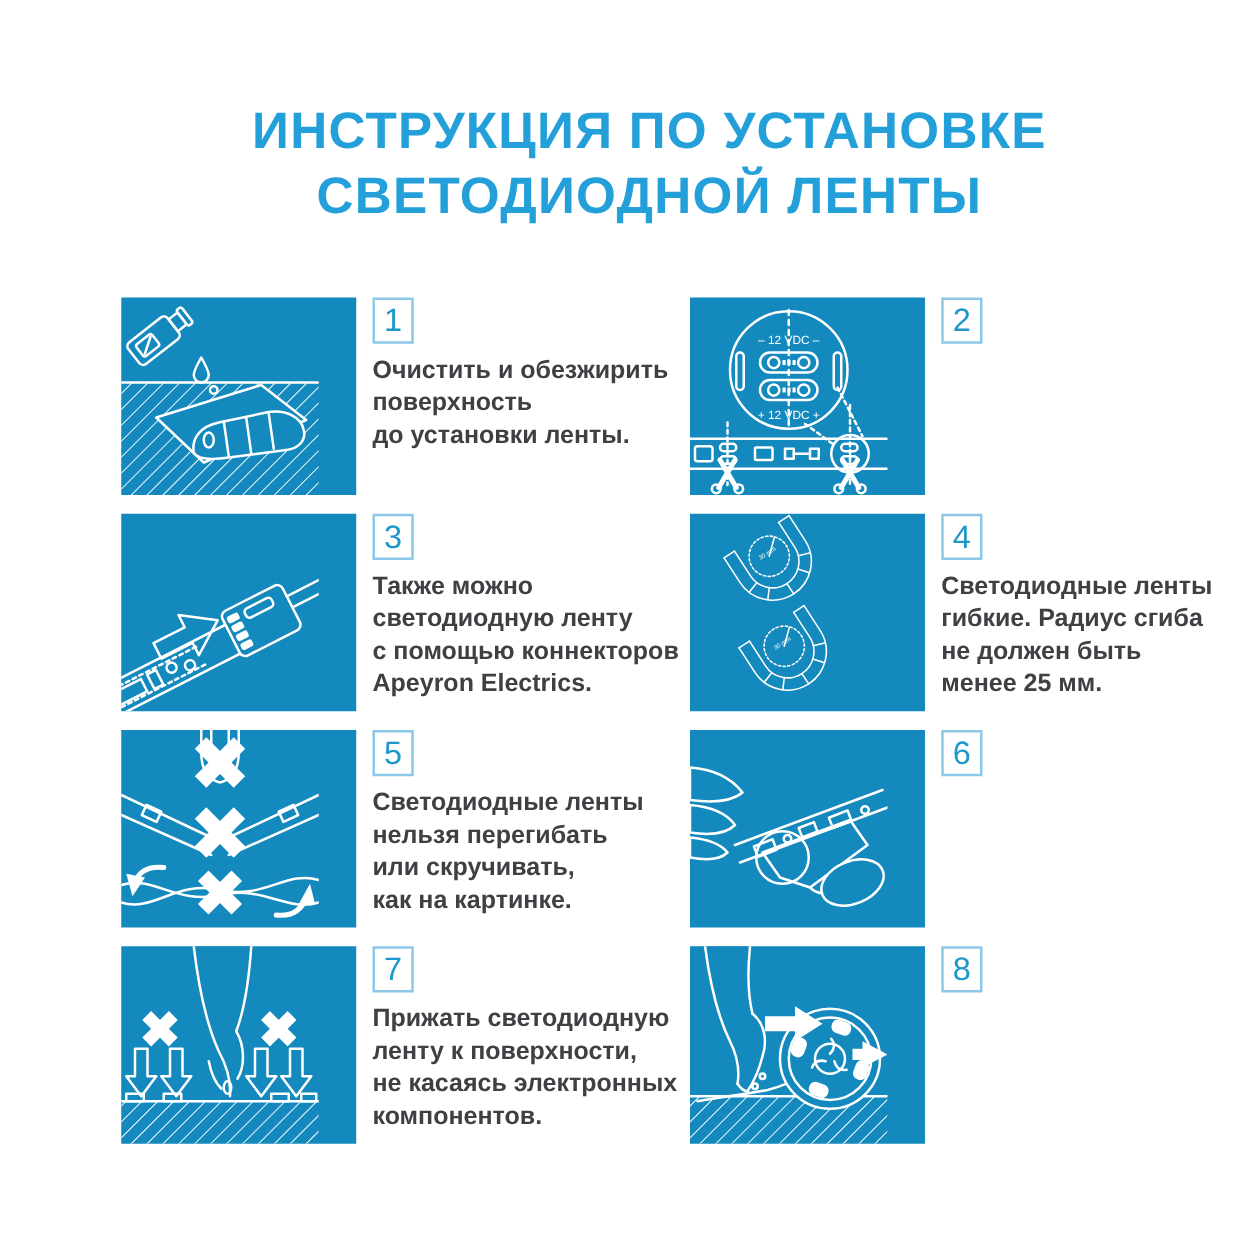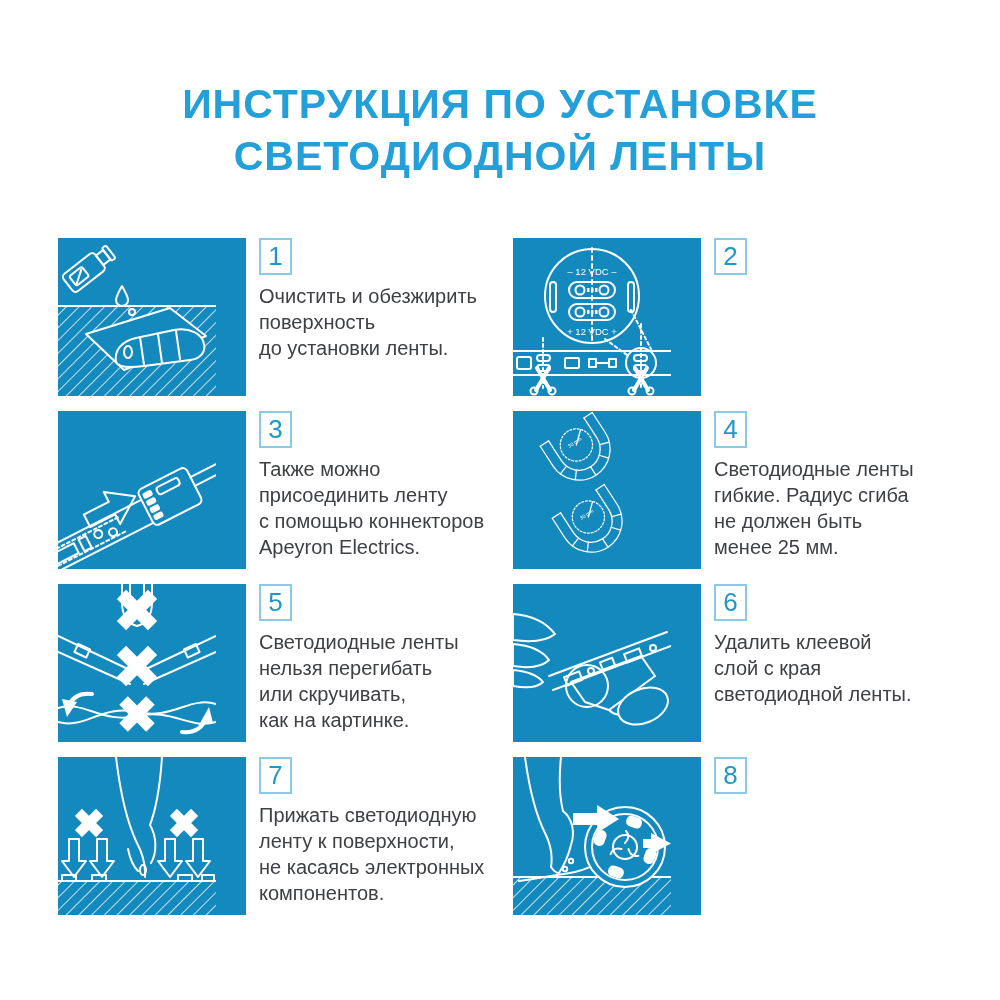--- a/index.html
+++ b/index.html
@@ -2,32 +2,32 @@
 <html style="--accent: #239fd9; --tile-bg: #1489bd; --badge-border: #8cc8e8; --badge-number: #1e97cb; --body-text: #3e4044; --art: #ffffff;"><head>
 <meta charset="utf-8">
 <style>
   :root{
     --accent:#239fd9; --tile-bg:#1489bd; --badge-border:#8cc8e8;
     --badge-number:#1e97cb; --body-text:#3e4044; --art:#ffffff;
   }
   *{box-sizing:border-box}
   html,body{margin:0;padding:0;background:#fff}
   .page{width:1000px;height:1000px;overflow:hidden;background:#fff;
-        font-family:"Liberation Sans",sans-serif;}
+        font-family:"Liberation Sans",sans-serif;padding-left:39px;}
   .title{margin:78px 0 0;text-align:center;font-size:41px;line-height:52px;
          font-weight:700;letter-spacing:1px;color:var(--accent);white-space:pre-line;}
   .grid{margin:56px 0 0 58px;display:grid;grid-template-columns:455px 455px;row-gap:15px;}
   .step{display:flex;align-items:flex-start;}
   .tile{width:188px;height:158px;background:var(--tile-bg);flex:none;}
   .tile svg{display:block;width:158px;height:158px;}
   .info{margin-left:13px;min-width:0;}
   .badge{width:33px;height:37px;border:2px solid var(--badge-border);
          display:flex;align-items:center;justify-content:center;
          font-size:26px;font-weight:400;color:var(--badge-number);margin:0 0 8px 0;}
-  .text{font-size:20px;line-height:26px;color:var(--body-text);white-space:pre-line;}
+  .text{font-size:20px;line-height:26px;color:var(--body-text);white-space:pre-line;font-weight:bold;}
   
   .s{stroke:var(--art);stroke-width:2;fill:none;stroke-linecap:round;stroke-linejoin:round}
   .s3{stroke:var(--art);stroke-width:4;fill:none;stroke-linecap:round}
   .f{fill:var(--art);stroke:none}
   .b{fill:var(--tile-bg);stroke:var(--art);stroke-width:2;stroke-linejoin:round}
   .bg{fill:var(--tile-bg);stroke:none}
   .dash{stroke-dasharray:4 4}
   .dash2{stroke-dasharray:3 3}
   .svgt{fill:var(--art);font-size:9.5px;text-anchor:middle;font-family:"Liberation Sans",sans-serif}
   .svgt-sm{fill:var(--art);font-size:8px;text-anchor:middle;font-family:"Liberation Sans",sans-serif}
@@ -166,21 +166,21 @@
               <line class="s" x1="142" y1="94" x2="235" y2="94"></line>
               <line class="s" x1="142" y1="104" x2="235" y2="104"></line>
             </g>
             <polygon class="s" points="30,79 58,79 58,68 84,86 58,104 58,93 30,93"></polygon>
           </g>
         </svg>
       </div>
       <div class="info">
         <div class="badge">3</div>
         <div class="text">Также можно
-присоединить ленту
+светодиодную ленту
 с помощью коннекторов
 Apeyron Electrics.</div>
       </div>
     </div>
 
     <div class="step">
       <div class="tile">
         <svg viewBox="0 0 158 158">
           <defs>
             <g id="hsh">
@@ -284,23 +284,20 @@
             <rect class="s" x="112" y="67" width="16" height="9" transform="rotate(-21 120 71)"></rect>
             <circle class="s" cx="140" cy="64" r="3"></circle>
           </g>
           <polygon class="s" fill="url(#hp6)" points="58,98 128,72 142,92 96,126 72,118"></polygon>
           <path class="s" d="M96,126 Q104,134 116,128"></path>
           <ellipse class="b" cx="130" cy="122" rx="26" ry="17" transform="rotate(-22 130 122)"></ellipse>
         </svg>
       </div>
       <div class="info">
         <div class="badge">6</div>
-        <div class="text">Удалить клеевой
-слой с края
-светодиодной ленты.</div>
       </div>
     </div>
 
     <div class="step">
       <div class="tile">
         <svg viewBox="0 0 158 158">
           <defs>
             <pattern id="hp7" width="9" height="9" patternUnits="userSpaceOnUse" patternTransform="rotate(45)">
               <line x1="0" y1="0" x2="0" y2="9" stroke="#fff" stroke-width="1.5"></line>
             </pattern>

